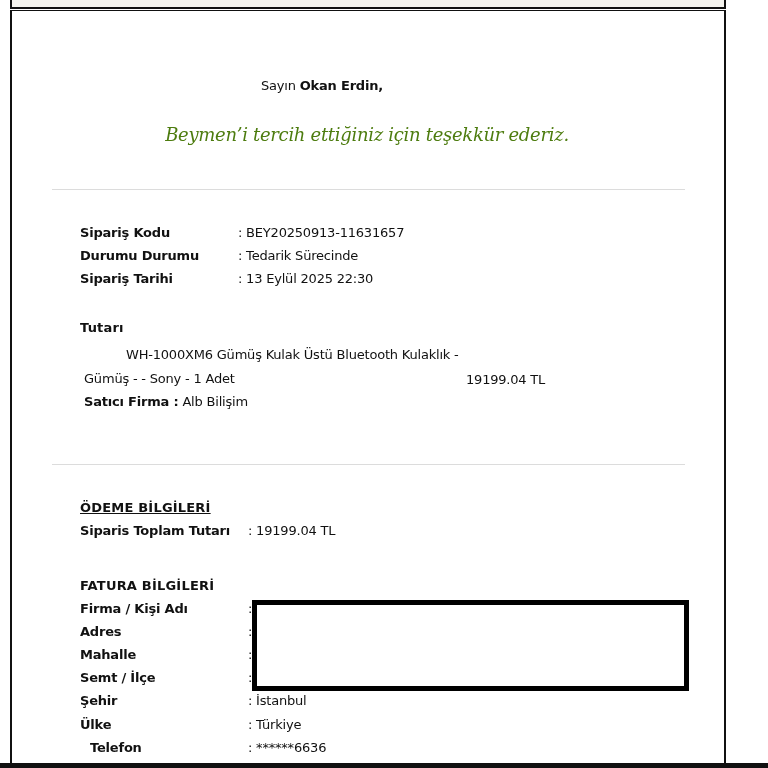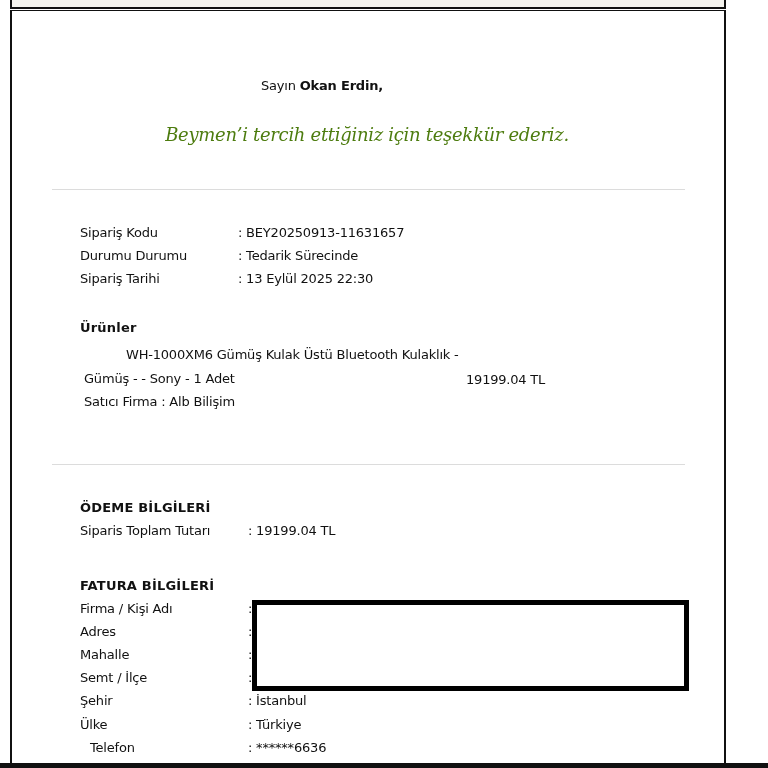--- a/index.html
+++ b/index.html
@@ -28,21 +28,21 @@
   .thanks {
     position: absolute; left: 0; width: 734px; top: 124px; text-align: center;
     font-family: "DejaVu Serif", serif; font-style: italic; font-size: 18px; color: #4d7c0f;
     letter-spacing: -0.3px;
   }
   .divider {
     position: absolute; left: 52px; width: 633px; height: 1px; background: #dcdcdc;
   }
 
   .row { position: absolute; font-size: 13px; white-space: nowrap; letter-spacing: -0.2px; }
-  .lbl { font-weight: normal; }
+  .lbl { font-weight: bold; }
 
   .section-title { position: absolute; font-size: 13px; font-weight: bold; letter-spacing: 0.2px; }
 
   .redact {
     position: absolute; left: 252px; top: 600px; width: 437px; height: 91px;
     border: 5px solid #000; background: #fff;
   }
 </style>
 </head>
 <body>
@@ -67,32 +67,32 @@
 <div class="row" style="left:80px; top:248px;">
   <span class="lbl">Durumu Durumu</span>
 </div>
 <div class="row" style="left:238px; top:248px;">: Tedarik Sürecinde</div>
 
 <div class="row" style="left:80px; top:271px;">
   <span class="lbl">Sipariş Tarihi</span>
 </div>
 <div class="row" style="left:238px; top:271px;">: 13 Eylül 2025 22:30</div>
 
-<div class="section-title" style="left:80px; top:320px;">Ürünler</div>
+<div class="section-title" style="left:80px; top:320px;">Tutarı</div>
 <div class="row" style="left:84px; top:347px;margin-left:42px;">WH-1000XM6 Gümüş Kulak Üstü Bluetooth Kulaklık -</div>
 <div class="row" style="left:84px; top:371px;">Gümüş - - Sony - 1 Adet</div>
 <div class="row" style="left:466px; top:372px;">19199.04 TL</div>
 <div class="row" style="left:84px; top:394px;">
   <span class="lbl">Satıcı Firma :</span>
   <span>Alb Bilişim</span>
 </div>
 
 <div class="divider" style="top:464px"></div>
 
-<div class="section-title" style="left:80px; top:500px;">ÖDEME BİLGİLERİ</div>
+<div class="section-title" style="left:80px; top:500px;text-decoration:underline;">ÖDEME BİLGİLERİ</div>
 <div class="row" style="left:80px; top:523px;">
   <span class="lbl">Siparis Toplam Tutarı</span>
 </div>
 <div class="row" style="left:248px; top:523px;">: 19199.04  TL</div>
 
 <div class="section-title" style="left:80px; top:578px;">FATURA BİLGİLERİ</div>
 
 <div class="row lbl" style="left:80px; top:601px;">Firma / Kişi Adı</div>
 <div class="row" style="left:248px; top:601px;">:</div>
 

